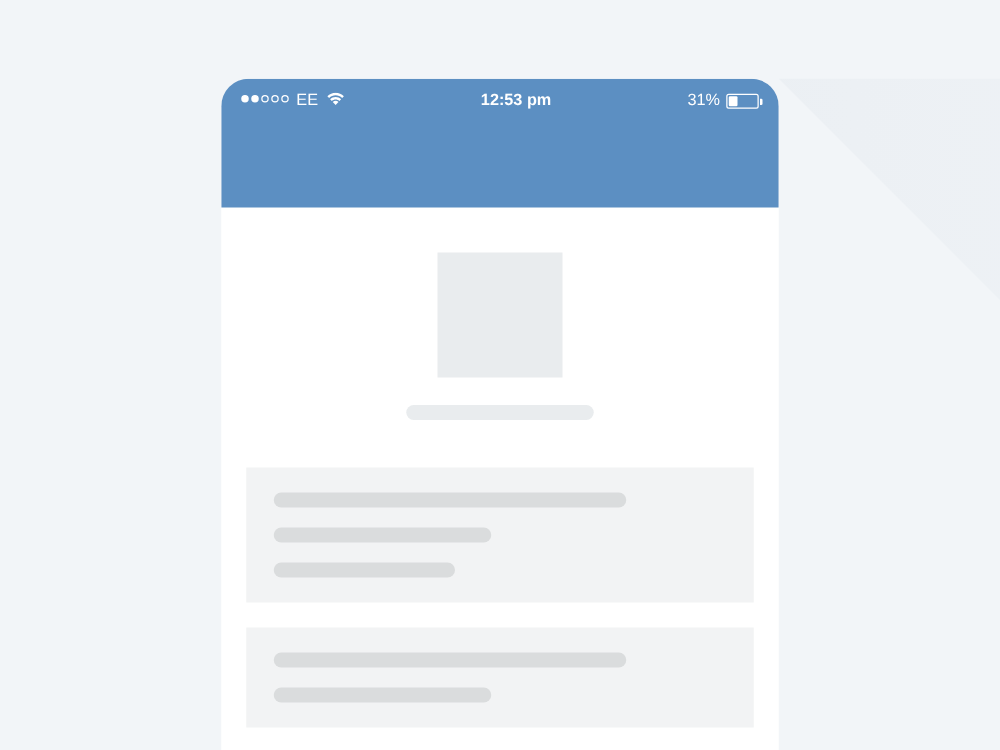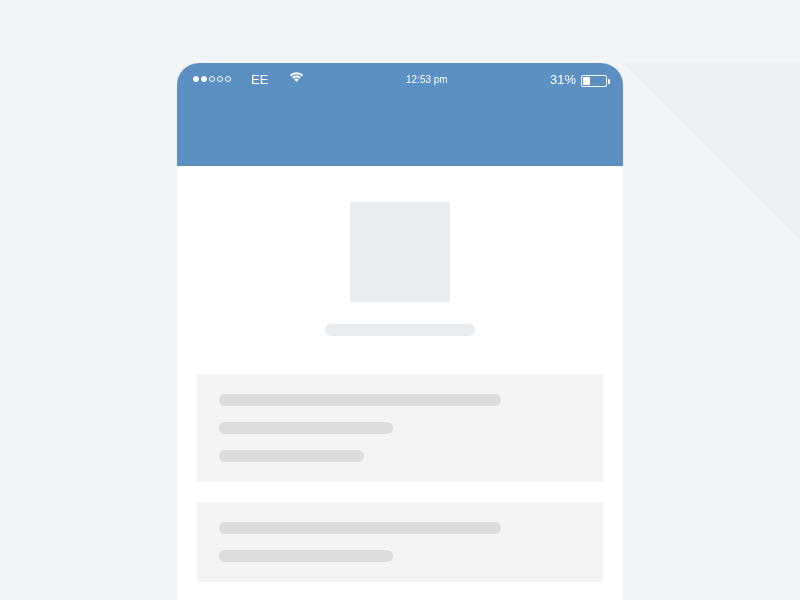--- a/index.html
+++ b/index.html
@@ -43,35 +43,36 @@
     display: flex;
     align-items: center;
     justify-content: space-between;
     padding: 6px 16px 0 16px;
     height: 26px;
     font-size: 13px;
     font-weight: 500;
   }
   .status-left {
     display: flex;
-    gap: 20px;
+    align-items: center;
+    gap: 6px;
   }
   .signal-dots {
     display: flex;
     gap: 2px;
     align-items: center;
   }
   .dot {
     width: 6px; height: 6px; border-radius: 50%;
     border: 1px solid #fff;
   }
   .dot.fill { background: #fff; }
   .carrier { font-size: 13px; letter-spacing: 0.2px; }
   .wifi { display: inline-flex; }
-  .status-center { font-size: 10px; }
+  .status-center { font-size: 13px; font-weight: bold; }
   .status-right {
     display: flex;
     align-items: flex-end;
     gap: 5px;
   }
   .battery {
     position: relative;
     width: 26px; height: 12px;
     border: 1.5px solid #fff;
     border-radius: 2px;

